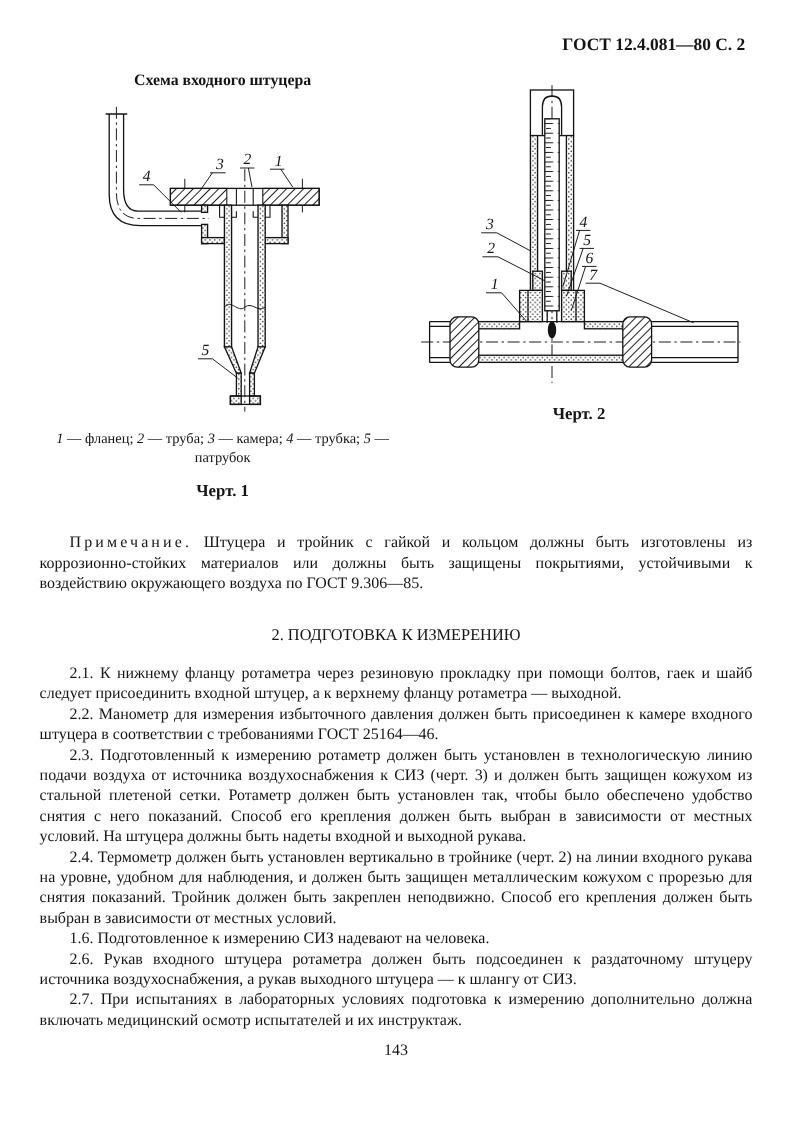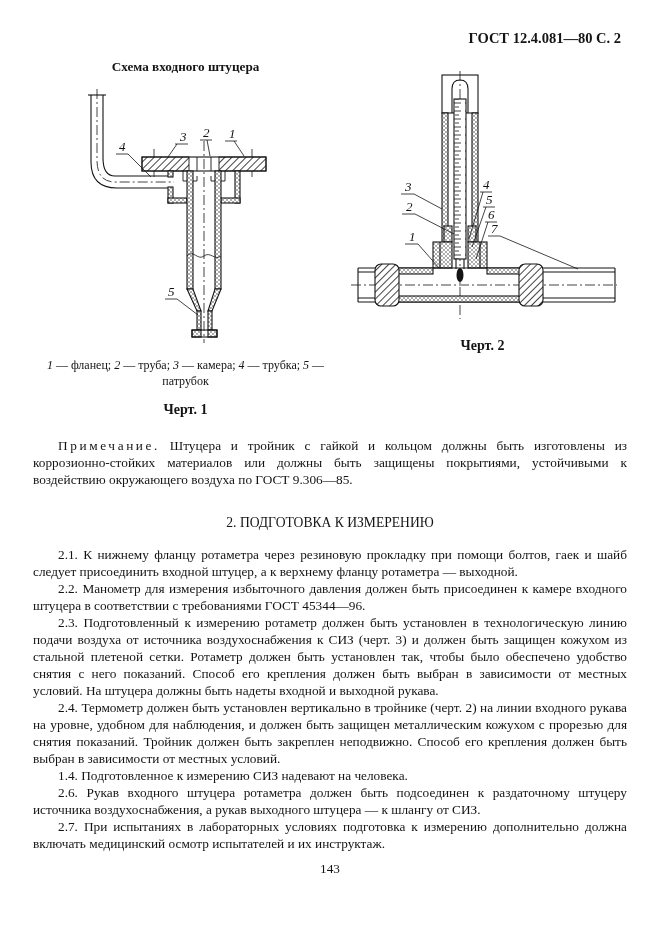--- a/index.html
+++ b/index.html
@@ -13,21 +13,21 @@
   .figs{display:flex;margin-top:12px}
   .fig{display:flex;flex-direction:column;align-items:center}
   .fig-1col{width:305px}
   .fig-2col{flex:1}
   .fig-title{font-weight:bold;font-size:13.2px;line-height:16px;text-align:center}
   .fig-svg{display:block;margin-top:10px}
   .fig-caption{font-size:12px;line-height:15.5px;text-align:center;margin-top:11px;max-width:302px}
   .fig-caption i{font-style:italic}
   .chert{font-weight:bold;font-size:14px;margin-top:12px}
   p{margin:0;text-align:justify;text-indent:25px}
-  .note{margin-top:19px}
+  .note{margin-top:25px}
   .note .sp{letter-spacing:2.6px}
   .p119{margin-top:19px}
   .sec-heading{font-weight:normal;font-size:13.6px;text-align:center;margin:26px 0 15px 0}
   .pagenum{text-align:center;margin-top:8px}
   svg text.lbl{font-family:"Liberation Serif","DejaVu Serif",serif;font-style:italic;font-size:13px;fill:#141414}
   svg .ln{stroke:#141414;fill:none;stroke-width:1.1}
   svg .thin{stroke:#141414;fill:none;stroke-width:0.8}
   svg .cl{stroke:#141414;fill:none;stroke-width:0.8;stroke-dasharray:10 3 2 3}
 </style>
 </head>
@@ -196,21 +196,21 @@
       <div class="chert">Черт. 2</div>
     </div>
   </div>
 
   <p class="note"><span class="sp">Примечание.</span> <span>Штуцера и тройник с гайкой и кольцом должны быть изготовлены из коррозионно-стойких материалов или должны быть защищены покрытиями, устойчивыми к воздействию окружающего воздуха по ГОСТ 9.306—85.</span></p>
 
 
   <div class="sec-heading">2. ПОДГОТОВКА К ИЗМЕРЕНИЮ</div>
 
   <p>2.1. К нижнему фланцу ротаметра через резиновую прокладку при помощи болтов, гаек и шайб следует присоединить входной штуцер, а к верхнему фланцу ротаметра — выходной.</p>
-  <p>2.2. Манометр для измерения избыточного давления должен быть присоединен к камере входного штуцера в соответствии с требованиями ГОСТ 45344—96.</p>
+  <p>2.2. Манометр для измерения избыточного давления должен быть присоединен к камере входного штуцера в соответствии с требованиями ГОСТ 25164—46.</p>
   <p>2.3. Подготовленный к измерению ротаметр должен быть установлен в технологическую линию подачи воздуха от источника воздухоснабжения к СИЗ (черт. 3) и должен быть защищен кожухом из стальной плетеной сетки. Ротаметр должен быть установлен так, чтобы было обеспечено удобство снятия с него показаний. Способ его крепления должен быть выбран в зависимости от местных условий. На штуцера должны быть надеты входной и выходной рукава.</p>
   <p>2.4. Термометр должен быть установлен вертикально в тройнике (черт. 2) на линии входного рукава на уровне, удобном для наблюдения, и должен быть защищен металлическим кожухом с прорезью для снятия показаний. Тройник должен быть закреплен неподвижно. Способ его крепления должен быть выбран в зависимости от местных условий.</p>
-  <p>1.4. Подготовленное к измерению СИЗ надевают на человека.</p>
+  <p>1.6. Подготовленное к измерению СИЗ надевают на человека.</p>
   <p>2.6. Рукав входного штуцера ротаметра должен быть подсоединен к раздаточному штуцеру источника воздухоснабжения, а рукав выходного штуцера — к шлангу от СИЗ.</p>
   <p>2.7. При испытаниях в лабораторных условиях подготовка к измерению дополнительно должна включать медицинский осмотр испытателей и их инструктаж.</p>
 
   <div class="pagenum">143</div>
 </div>
 
 </body></html>

